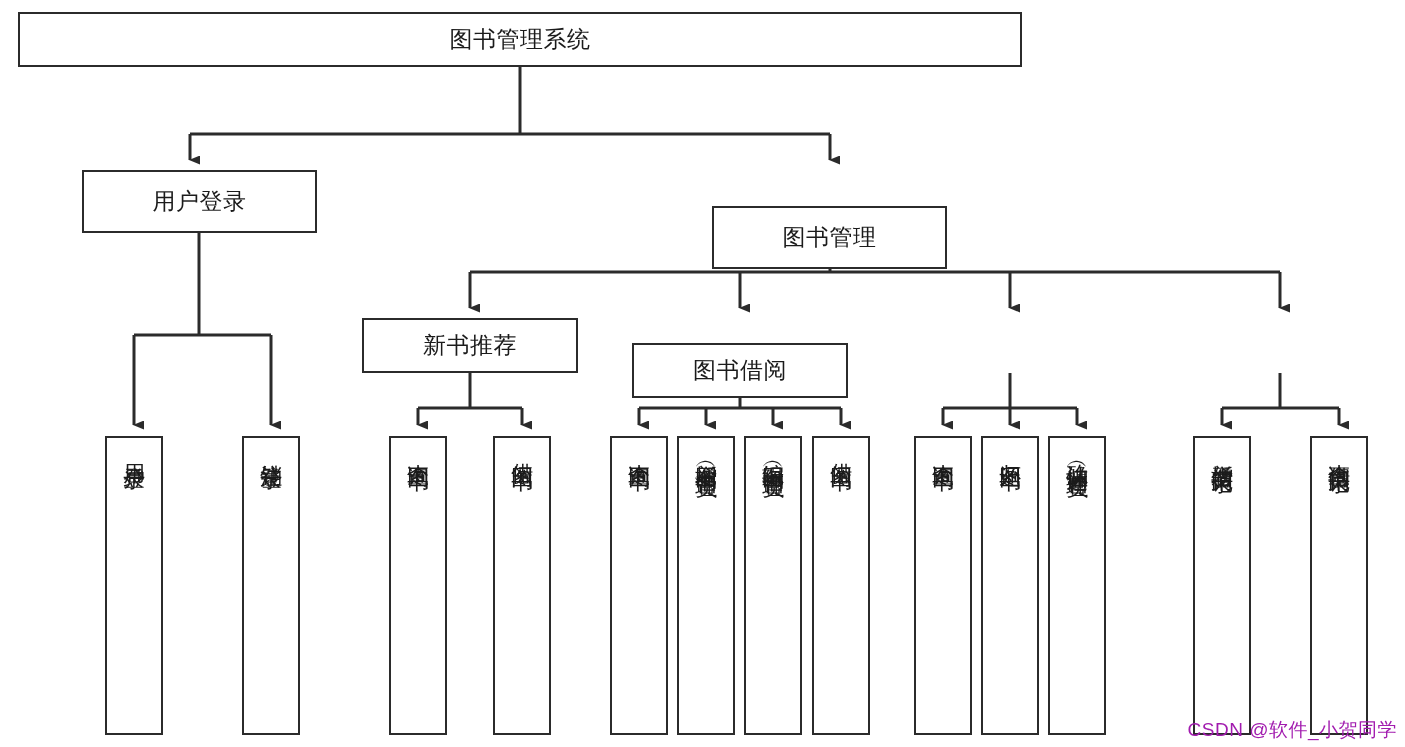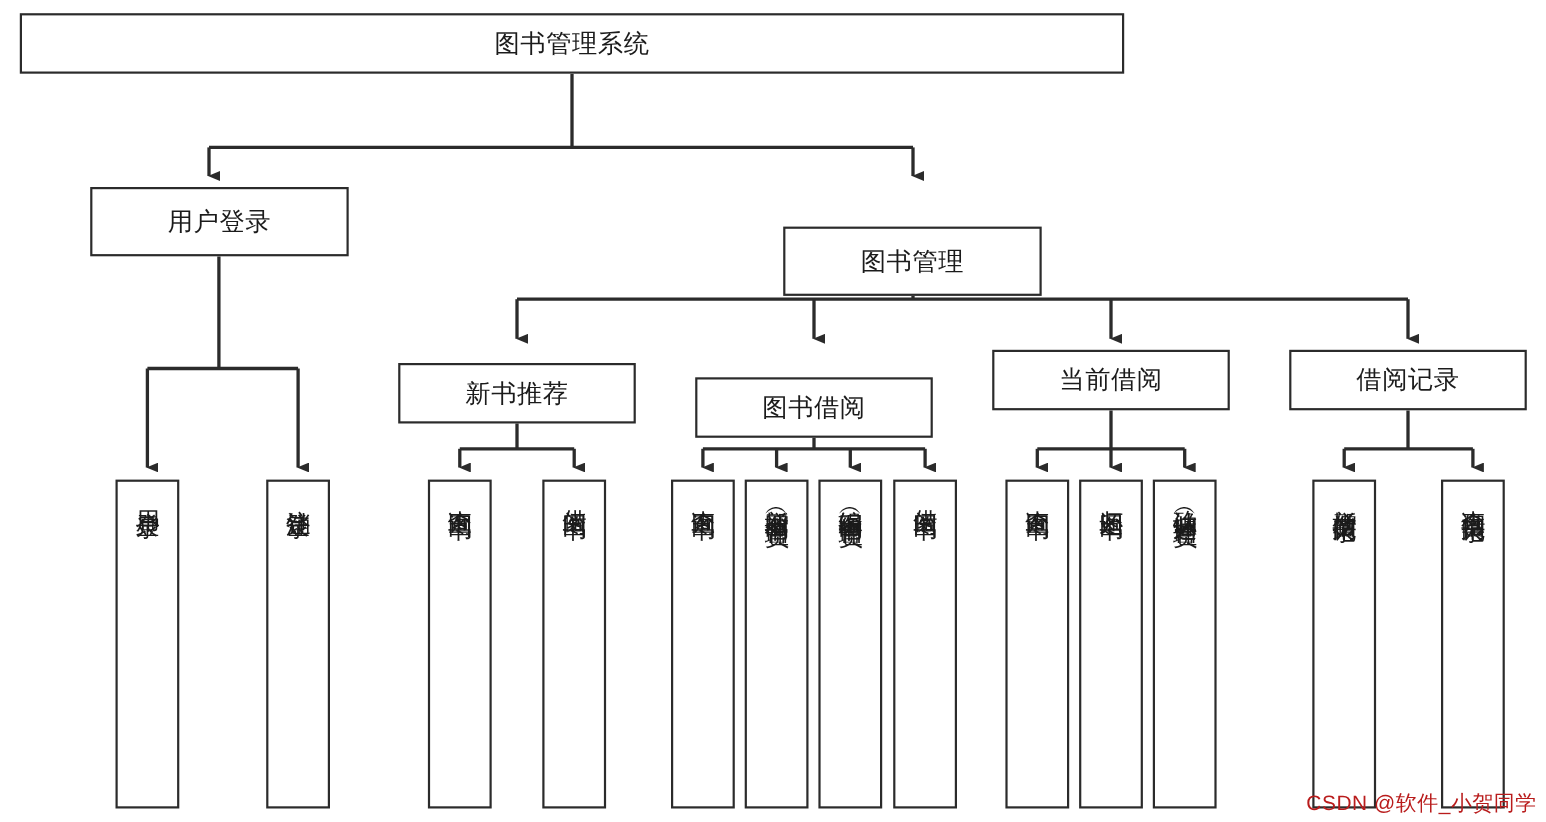--- a/index.html
+++ b/index.html
@@ -62,21 +62,21 @@
     font-size: 22px;
     line-height: 1.12;
     letter-spacing: 2px;
     white-space: nowrap;
   }
   #watermark {
     position: absolute;
     right: 8px;
     bottom: 4px;
     font-size: 19px;
-    color: #b91c1c;
+    color: #a21caf;
     letter-spacing: 0.5px;
     z-index: 5;
     user-select: none;
     white-space: nowrap;
   }
 </style>
 </head>
 <body>
 
 <div id="diagram-root">
@@ -136,35 +136,29 @@
   </div>
 
   <div class="node horiz" style="left:82px; top:170px; width:235px; height:63px;">
     <span class="node-label">用户登录</span>
   </div>
 
   <div class="node horiz" style="left:712px; top:170px; width:235px; height:63px;margin-top:36px;">
     <span class="node-label">图书管理</span>
   </div>
 
-  <div class="node horiz" style="left:362px; top:330px; width:216px; height:55px;">
+  <div class="node horiz" style="left:362px; top:318px; width:216px; height:55px;">
     <span class="node-label">新书推荐</span>
   </div>
 
   <div class="node horiz" style="left:632px; top:318px; width:216px; height:55px;margin-top:25px;">
     <span class="node-label">图书借阅</span>
   </div>
 
-  <div class="node horiz" style="left:902px; top:318px; width:216px; height:55px;">
-    <span class="node-label">当前借阅</span>
-  </div>
-
-  <div class="node horiz" style="left:1172px; top:318px; width:216px; height:55px;">
-    <span class="node-label">借阅记录</span>
-  </div>
+
 
   <div class="node vert" style="left:105px; top:436px; width:58px; height:299px;">
     <span class="node-label">用户登录</span>
   </div>
   <div class="node vert" style="left:242px; top:436px; width:58px; height:299px;">
     <span class="node-label">注销登录</span>
   </div>
 
   <div class="node vert" style="left:389px; top:436px; width:58px; height:299px;">
     <span class="node-label">查询图书</span>

